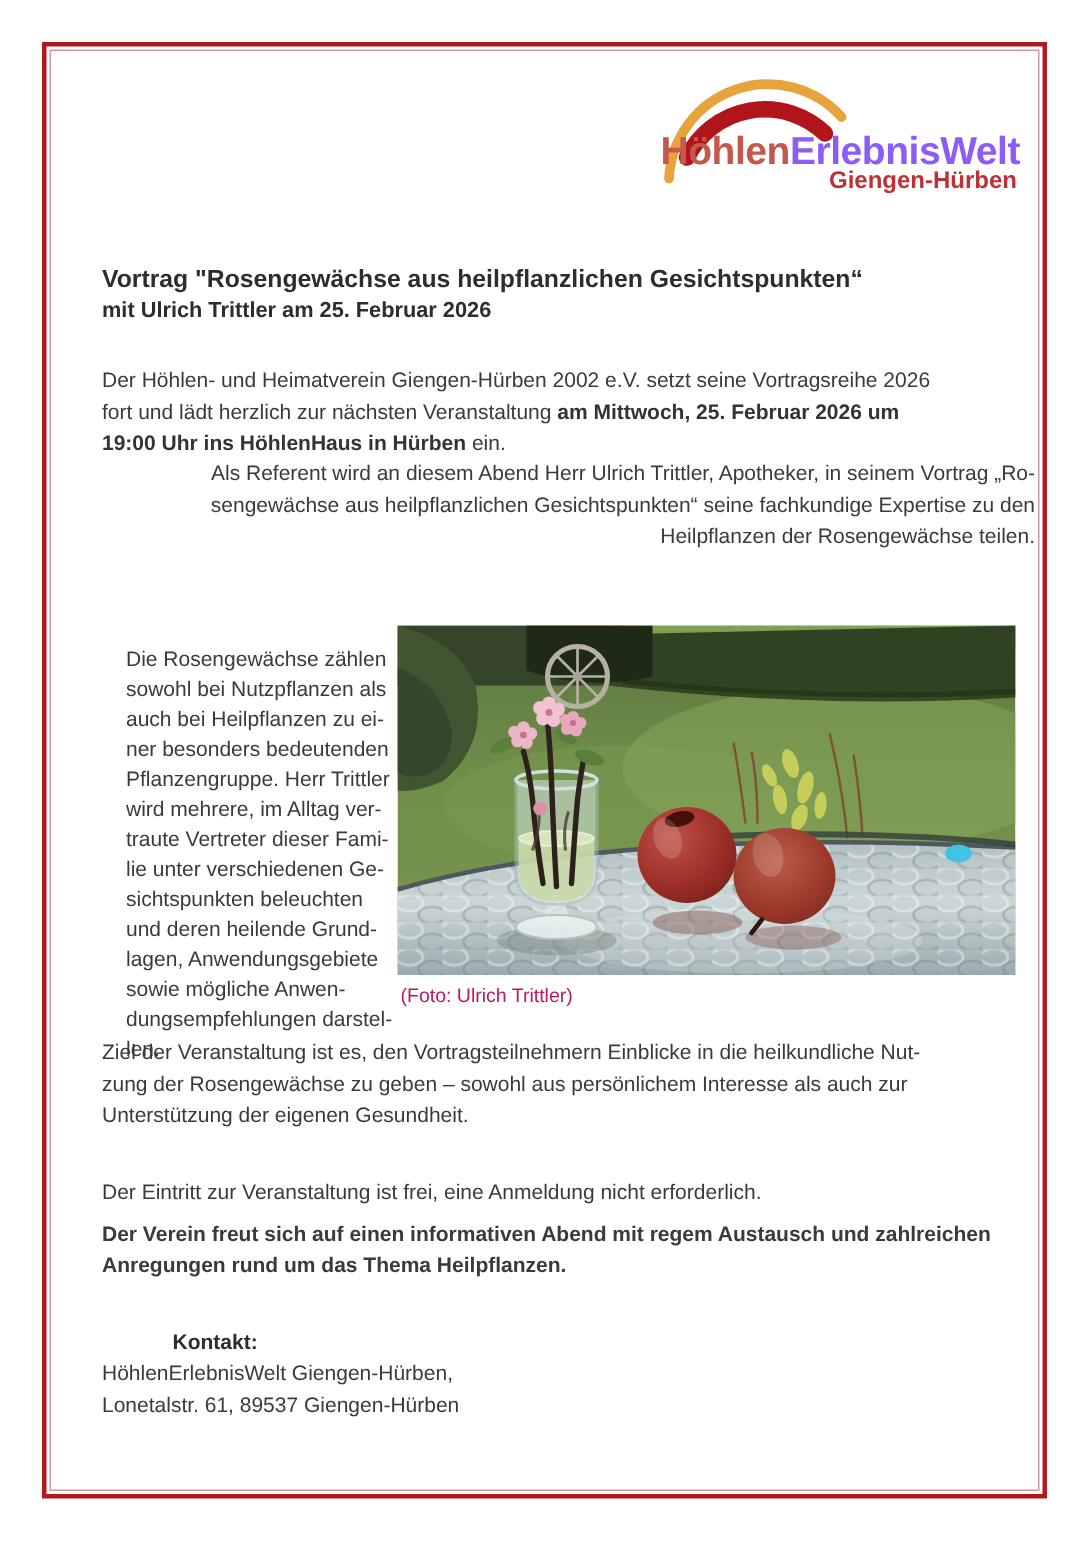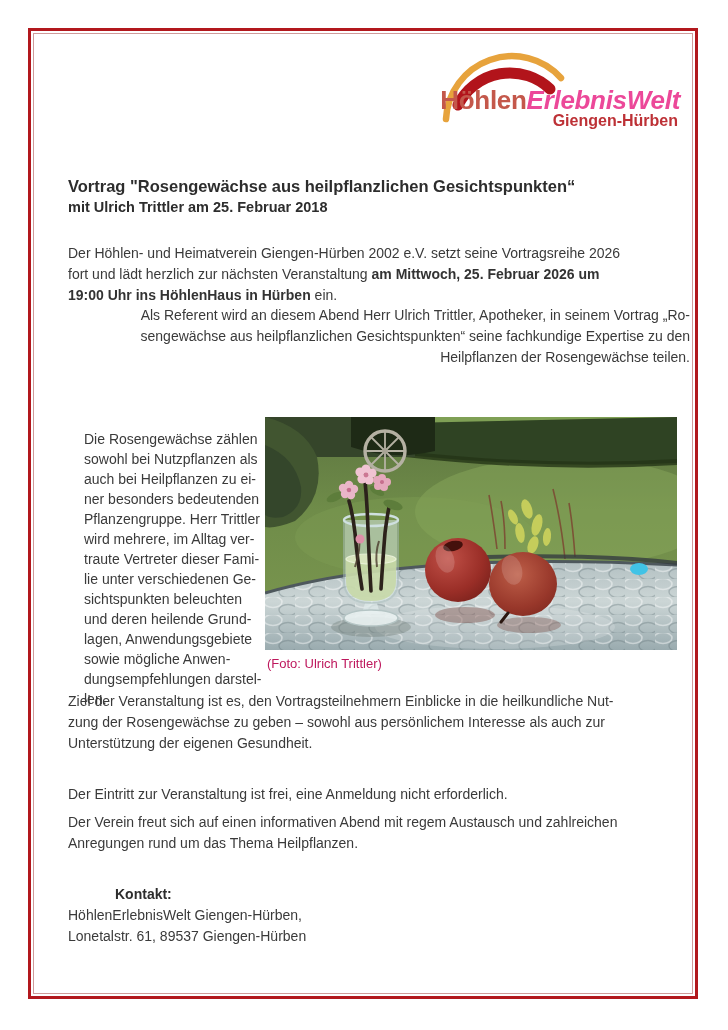--- a/index.html
+++ b/index.html
@@ -16,21 +16,21 @@
     position:absolute;inset:2px;border:1px solid #d09a9a;
   }
   .abs{position:absolute;}
   
   .logo-arc{left:438px;top:52px;width:135px;height:80px;}
   .brand-line1{
     top:86px;right:48px;font-size:26px;line-height:28px;white-space:nowrap;
     letter-spacing:-0.3px;
   }
   .brand-light{color:#c4584b;font-weight:700;}
-  .brand-bold{color:#ec4899;font-weight:700;font-style:italic;}
+  .brand-bold{color:#8b5cf6;font-weight:700;}
   .brand-line2{
     top:112px;right:50px;font-size:16px;font-weight:700;color:#bd3136;white-space:nowrap;
   }
   
   .doc-title{left:68px;top:177px;font-size:16.5px;font-weight:700;color:#2d2d2d;white-space:nowrap;}
   .doc-subtitle{left:68px;top:199px;font-size:14.5px;font-weight:700;color:#2d2d2d;white-space:nowrap;}
   
   .para{
     left:68px;width:622px;font-size:14px;line-height:21px;color:#3a3a3a;
     white-space:pre-line;margin:0;
@@ -39,21 +39,21 @@
   .p2{top:305px;text-align:right;}
   .bold-inline{font-weight:700;color:#333333;}
   .side-text{
     left:68px;top:413px;width:205px;font-size:14px;line-height:20px;
     white-space:pre-line;margin:16px;color:#3a3a3a;
   }
   .photo-frame{left:265px;top:417px;width:412px;height:233px;}
   .photo-caption{left:267px;top:656px;font-size:13px;color:#be185d;}
   .p4{top:691px;}
   .p5{top:784px;}
-  .p6{top:812px;}
+  .p6{top:812px;font-weight:bold;}
   
   .contact{left:68px;top:884px;font-size:14px;line-height:21px;white-space:nowrap;}
   .contact-heading{font-weight:700;color:#2d2d2d;margin-left:47px;}
   .contact a{color:#2222dd;text-decoration:underline;}
 </style>
 </head>
 <body>
 
 <div class="border-outer">
   <div class="border-inner"></div>
@@ -62,21 +62,21 @@
 <svg class="abs logo-arc" viewBox="0 0 135 80" xmlns="http://www.w3.org/2000/svg">
   <path d="M 8 67 A 66 66 0 0 1 123 26" fill="none" stroke="#e7a33c" stroke-width="6.5" stroke-linecap="round"></path>
   <path d="M 20 53 A 58 58 0 0 1 112 37" fill="none" stroke="#b2141b" stroke-width="11" stroke-linecap="round"></path>
 </svg>
 <div class="abs brand-line1">
   <span class="brand-light">Höhlen</span><span class="brand-bold">ErlebnisWelt</span>
 </div>
 <div class="abs brand-line2">Giengen-Hürben</div>
 
 <div class="abs doc-title">Vortrag "Rosengewächse aus heilpflanzlichen Gesichtspunkten“</div>
-<div class="abs doc-subtitle">mit Ulrich Trittler am 25. Februar 2018</div>
+<div class="abs doc-subtitle">mit Ulrich Trittler am 25. Februar 2026</div>
 
 <p class="abs para p1"><span>Der Höhlen- und Heimatverein Giengen-Hürben 2002 e.V. setzt seine Vortragsreihe 2026
 fort und lädt herzlich zur nächsten Veranstaltung </span><span class="bold-inline">am Mittwoch, 25. Februar 2026 um
 19:00 Uhr ins HöhlenHaus in Hürben</span><span> ein.</span></p>
 
 <p class="abs para p2">Als Referent wird an diesem Abend Herr Ulrich Trittler, Apotheker, in seinem Vortrag „Ro-
 sengewächse aus heilpflanzlichen Gesichtspunkten“ seine fachkundige Expertise zu den
 Heilpflanzen der Rosengewächse teilen.</p>
 
 <p class="abs side-text">Die Rosengewächse zählen

